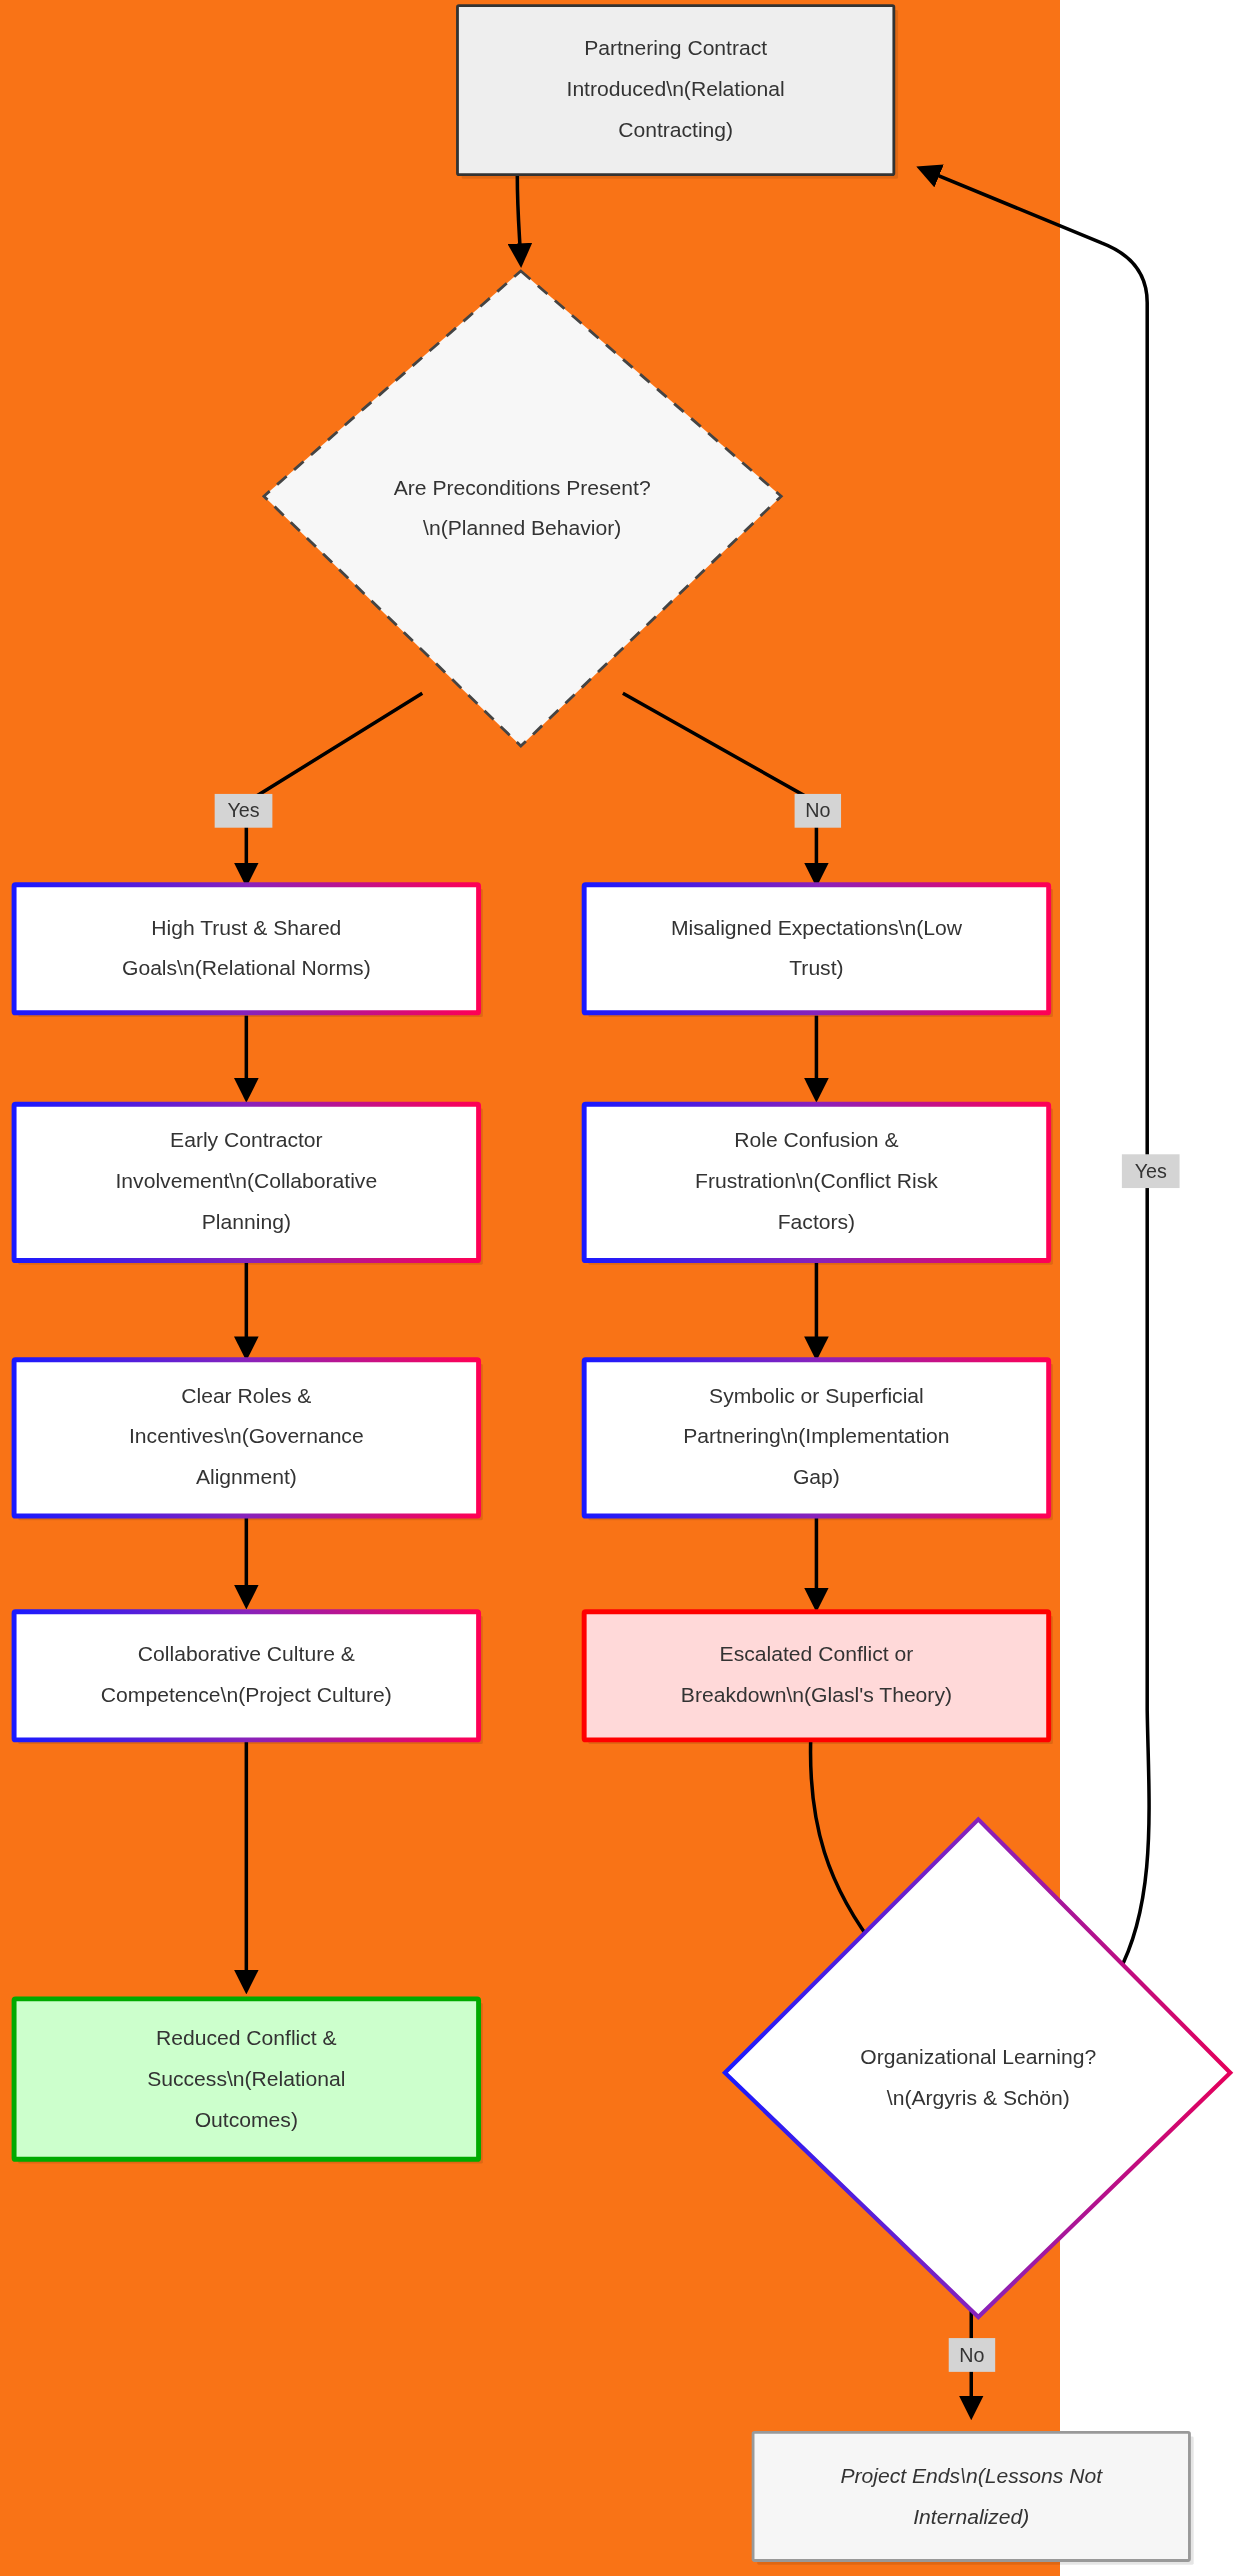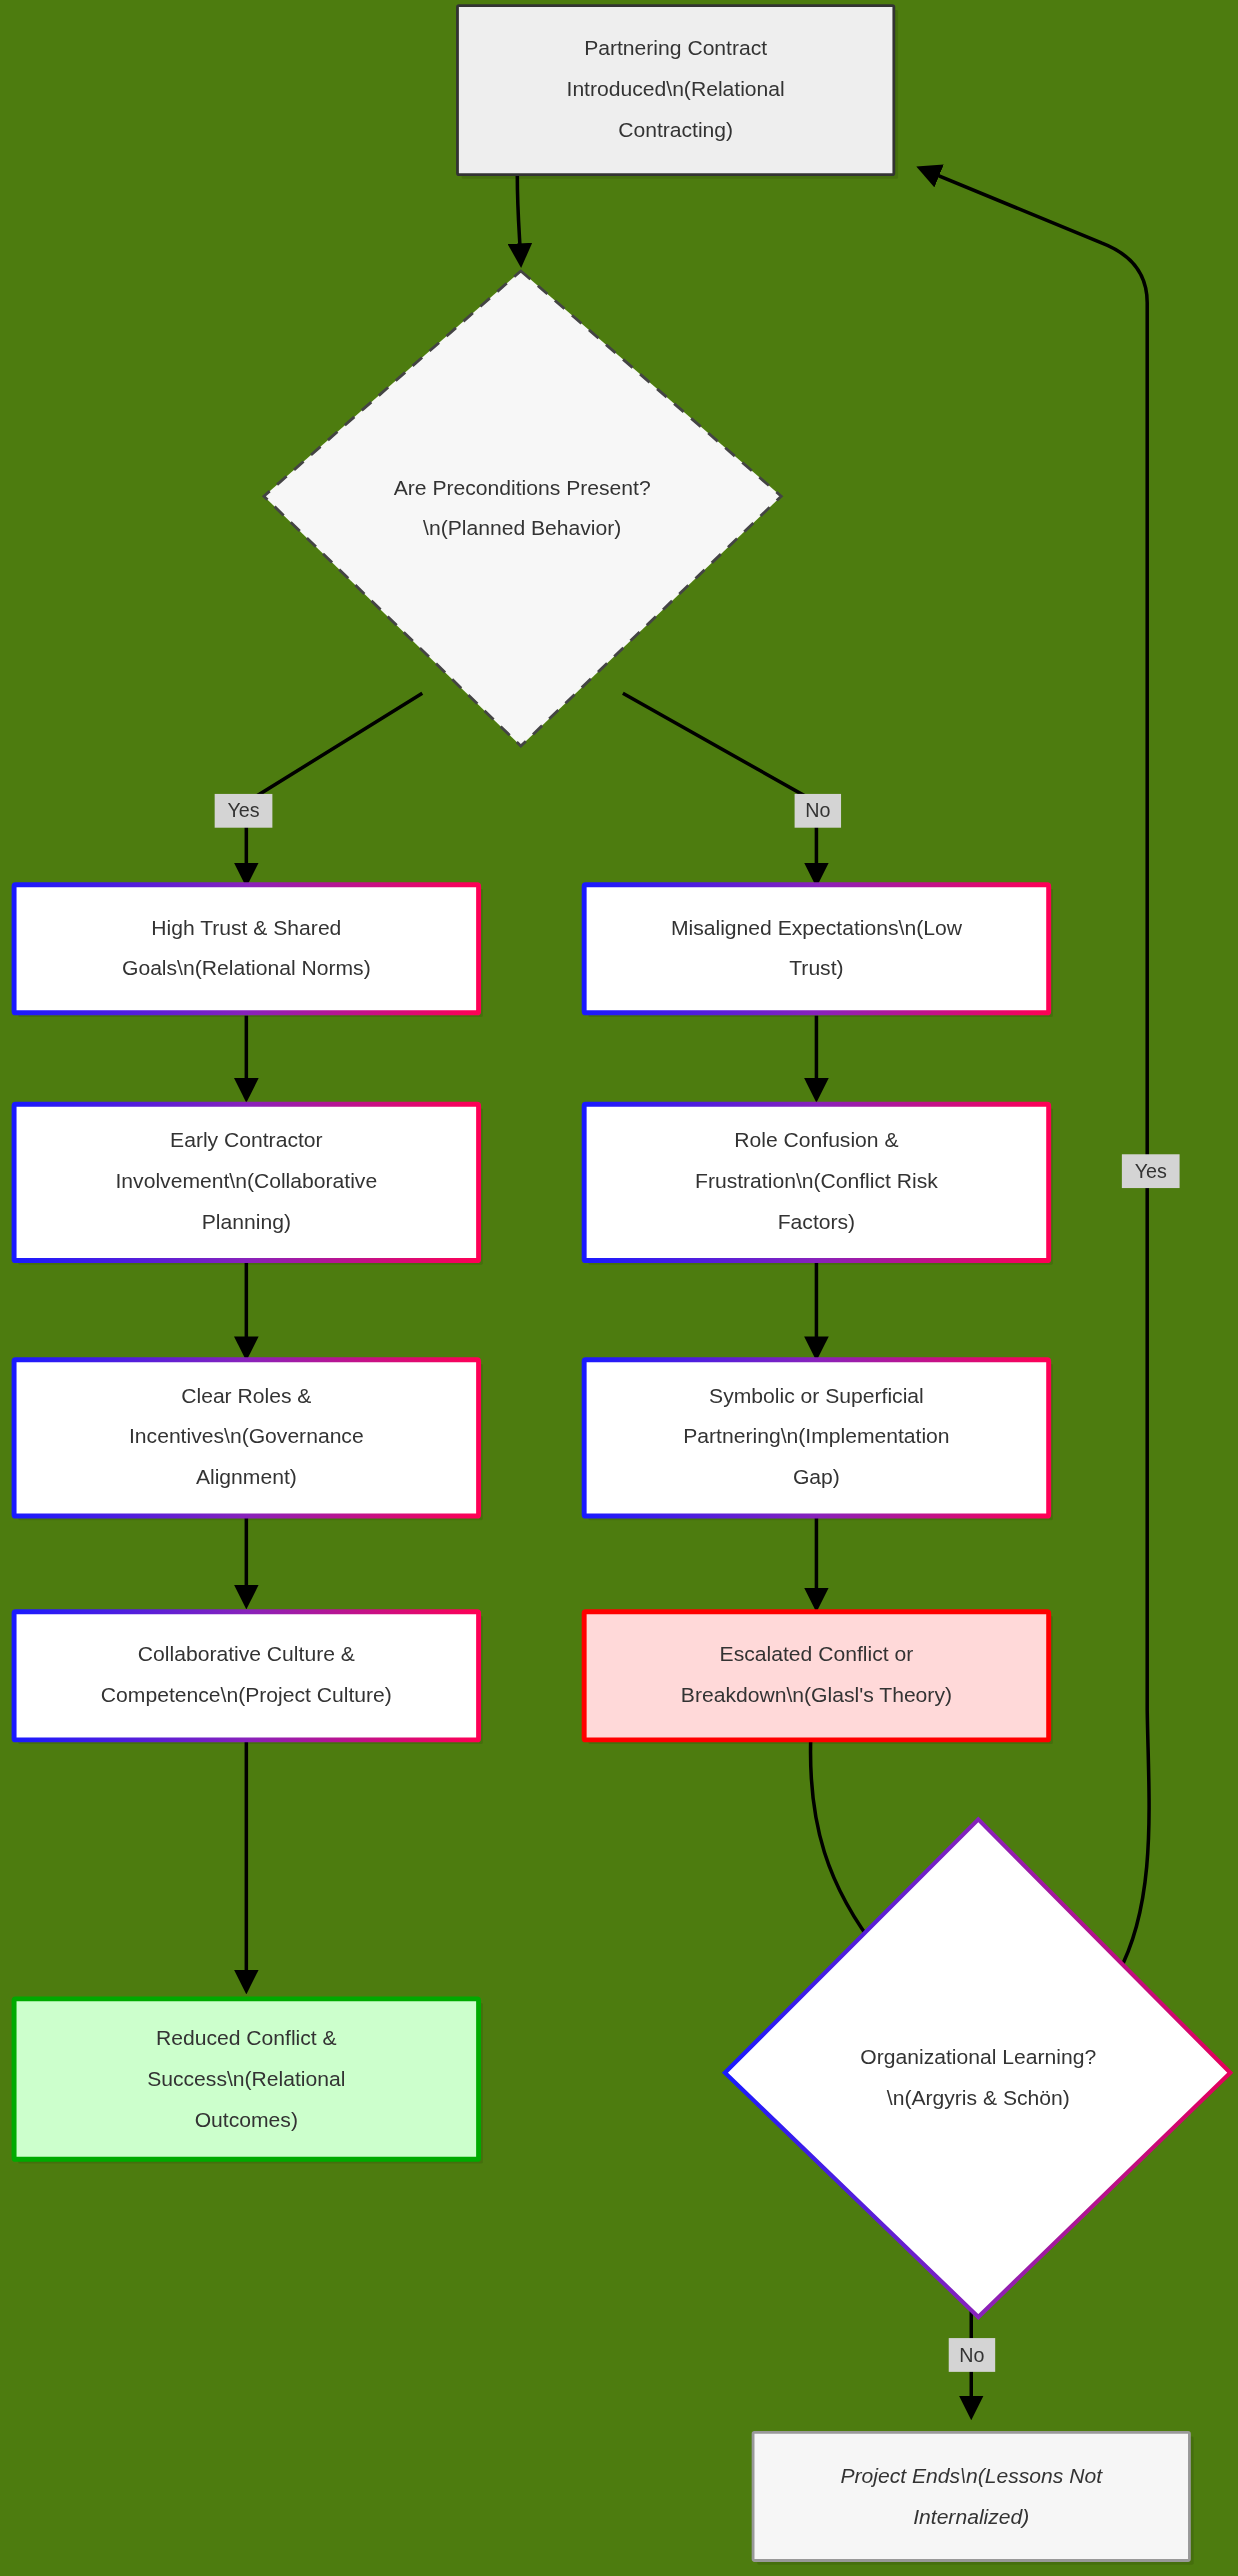--- a/index.html
+++ b/index.html
@@ -8,23 +8,23 @@
     background: #ffffff;
   }
   body {
     width: 1238px;
     height: 2576px;
     font-family: "Liberation Sans", sans-serif;
     overflow: hidden;
   }
   #flowchart-root {
     position: relative;
-    width: 1238px;
+    width: 1060px;
     height: 2576px;
-    background: #4d7c0f;
+    background: #f97316;
   }
   svg#diagram {
     position: absolute;
     left: 0;
     top: 0;
     width: 1238px;
     height: 2576px;
   }
   .node-label {
     font-family: "Liberation Sans", sans-serif;

